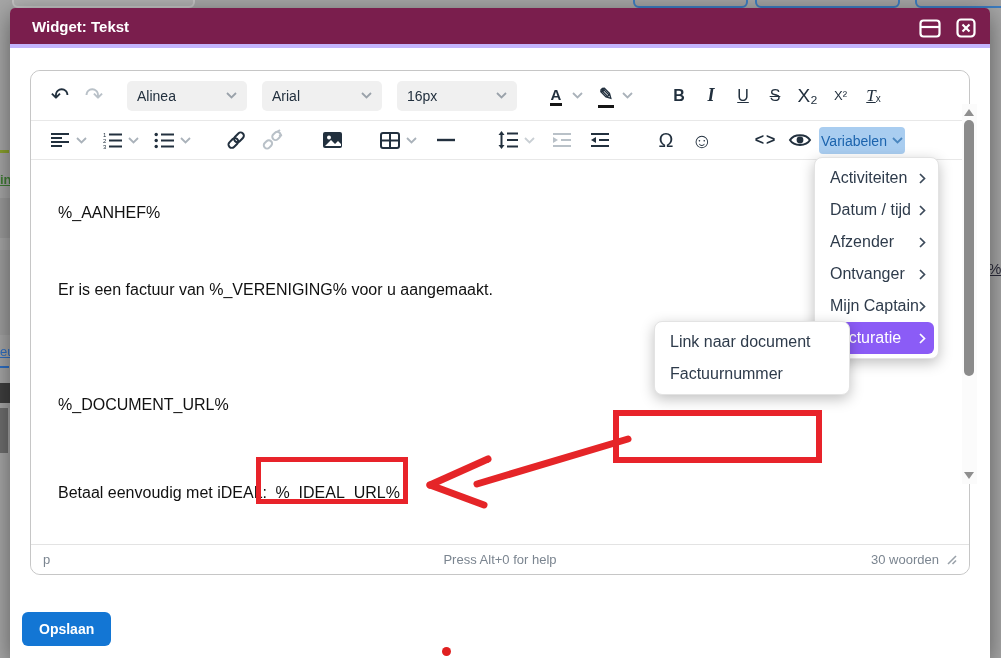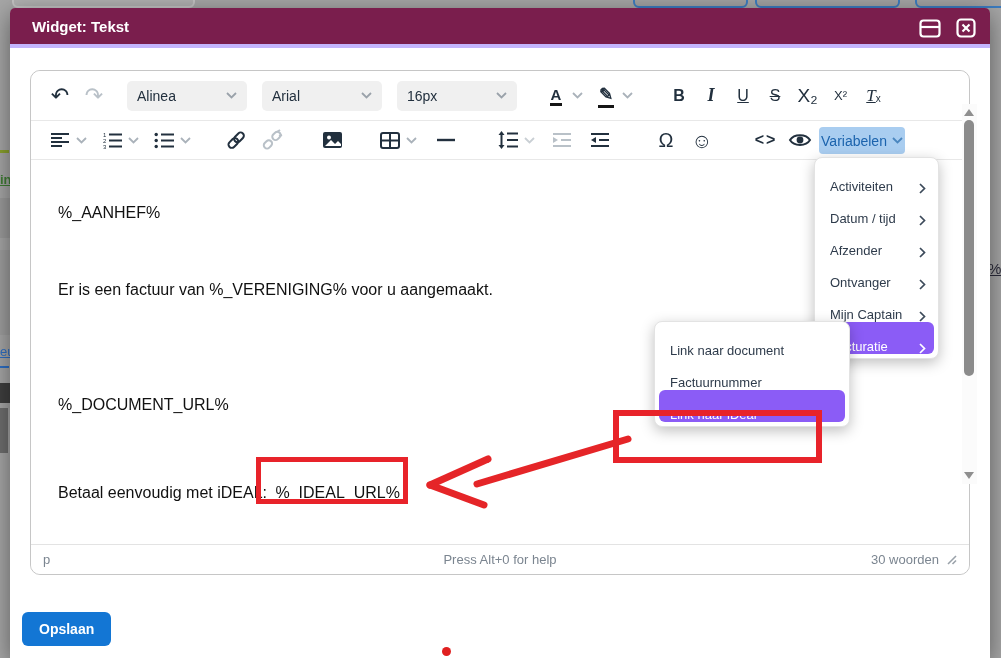--- a/index.html
+++ b/index.html
@@ -61,22 +61,22 @@
                border-radius:0 0 10px 10px; background:#fff; }
   .status-center { position:absolute; left:0; right:0; text-align:center; }
   .status-right { margin-left:auto; display:flex; align-items:center; gap:8px; }
 
   .save-btn { position:absolute; left:12px; top:604px; background:#1376d4; color:#fff; border:none;
               border-radius:6px; font-family:inherit; font-size:14px; font-weight:bold; padding:9px 17px; cursor:pointer; }
 
   
   .menu-panel { position:absolute; background:#fff; border:1px solid #e3e3e3; border-radius:8px;
                 box-shadow:0 4px 14px rgba(0,0,0,.25); padding:4px 0; z-index:20; }
-  .menu-item { height:32px; display:flex; align-items:flex-end; justify-content:space-between;
-               padding:0 12px 0 15px; font-size:13px; color:#2e3b4b; cursor:pointer; white-space:nowrap; }
+  .menu-item { height:32px; display:flex; align-items:center; justify-content:space-between;
+               padding:0 12px 0 15px; font-size:16px; color:#2e3b4b; cursor:pointer; white-space:nowrap; }
   .menu-item.active { background:#8b5cf6; color:#fff; border-radius:6px; margin:0 4px; padding:0 8px 0 11px; }
   .vmenu { left:814px; top:157px; width:125px; }
   .smenu { left:654px; top:321px; width:196px; }
 
   
   .red-box { position:absolute; border:6px solid #e8232a; z-index:30; pointer-events:none; }
   .red-box2 { border-width:5px; }
   .red-dot { position:absolute; width:9px; height:9px; border-radius:50%; background:#e02020; z-index:30; }
   .arrow-svg { position:absolute; z-index:30; pointer-events:none; }
 </style>
@@ -448,23 +448,20 @@
     </div>
   </div>
 
   <div class="menu-panel smenu">
     <div class="menu-item">
       <span>Link naar document</span>
     </div>
     <div class="menu-item">
       <span>Factuurnummer</span>
     </div>
-    <div class="menu-item active">
-      <span>Link naar iDeal</span>
-    </div>
   </div>
 
   <div class="red-box" style="left:613px; top:410px; width:209px; height:53px;"></div>
   <div class="red-box red-box2" style="left:256px; top:457px; width:152px; height:47px;"></div>
   <svg class="arrow-svg" style="left:415px; top:425px;" width="230" height="95" viewBox="0 0 230 95">
     <g stroke="#e52528" stroke-width="7" stroke-linecap="round" fill="none">
       <line x1="213" y1="14" x2="62" y2="59"></line>
       <line x1="15" y1="60" x2="73" y2="34"></line>
       <line x1="15" y1="60" x2="69" y2="80"></line>
     </g>

